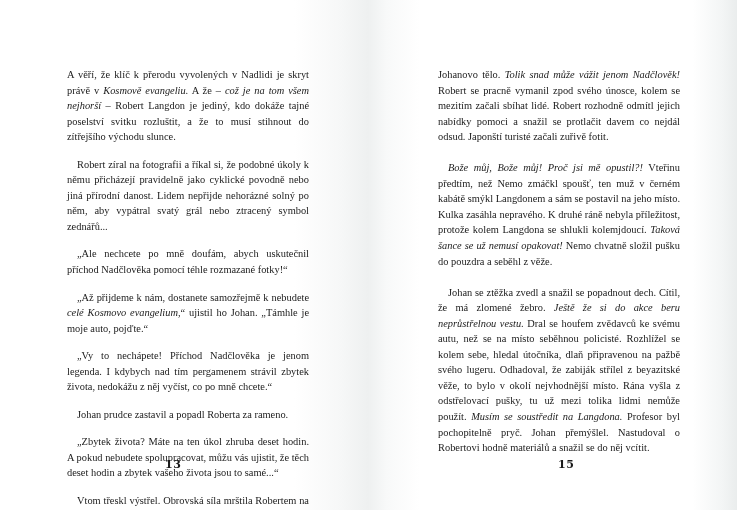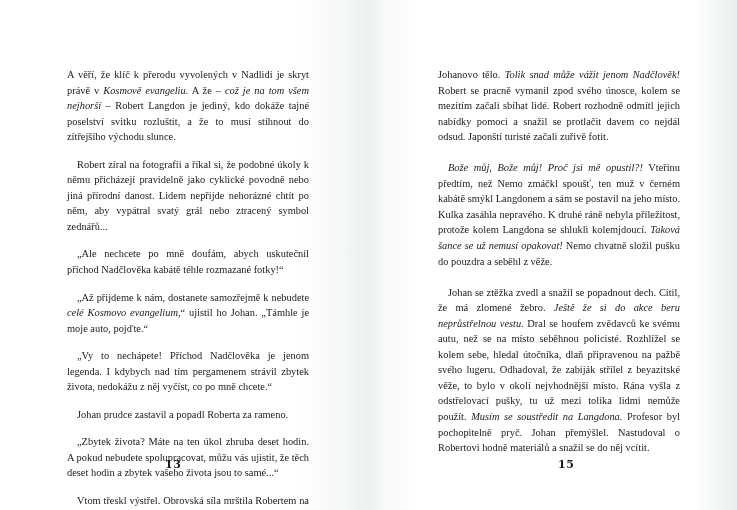--- a/index.html
+++ b/index.html
@@ -39,22 +39,22 @@
   .page-left .page-number span { position: absolute; left: 165px; }
   .page-right .page-number span { position: absolute; left: 182px; margin-left: 8px; }
 </style>
 </head>
 <body>
 
 <div class="spread">
   <div class="page page-left">
     <div class="text-block">
         <p class="para"><span>A věří, že klíč k přerodu vyvolených v Nadlidi je skryt právě v </span><em>Kosmově evangeliu.</em><span> A že – </span><em>což je na tom všem nejhorší</em><span> – Robert Langdon je jediný, kdo dokáže tajné poselství svitku rozluštit, a že to musí stihnout do zítřejšího východu slunce.</span></p>
-        <p class="para indent"><span>Robert zíral na fotografii a říkal si, že podobné úkoly k němu přicházejí pravidelně jako cyklické povodně nebo jiná přírodní danost. Lidem nepřijde nehorázné chtít po něm, aby vypátral svatý grál nebo ztracený symbol zednářů...</span></p>
-        <p class="para indent"><span>„Ale nechcete po mně doufám, abych uskutečnil příchod Nadčlověka kabátě téhle rozmazané fotky!“</span></p>
+        <p class="para indent"><span>Robert zíral na fotografii a říkal si, že podobné úkoly k němu přicházejí pravidelně jako cyklické povodně nebo jiná přírodní danost. Lidem nepřijde nehorázné solný po něm, aby vypátral svatý grál nebo ztracený symbol zednářů...</span></p>
+        <p class="para indent"><span>„Ale nechcete po mně doufám, abych uskutečnil příchod Nadčlověka pomocí téhle rozmazané fotky!“</span></p>
         <p class="para indent"><span>„Až přijdeme k nám, dostanete samozřejmě k nebudete </span><em>celé Kosmovo evangelium</em><span>,“ ujistil ho Johan. „Támhle je moje auto, pojďte.“</span></p>
         <p class="para indent"><span>„Vy to nechápete! Příchod Nadčlověka je jenom legenda. I kdybych nad tím pergamenem strávil zbytek života, nedokážu z něj vyčíst, co po mně chcete.“</span></p>
         <p class="para indent"><span>Johan prudce zastavil a popadl Roberta za rameno.</span></p>
         <p class="para indent"><span>„Zbytek života? Máte na ten úkol zhruba deset hodin. A pokud nebudete spolupracovat, můžu vás ujistit, že těch deset hodin a zbytek vašeho života jsou to samé...“</span></p>
         <p class="para indent"><span>Vtom třeskl výstřel. Obrovská síla mrštila Robertem na zem a do hlavy mu narazila kamenná dlažba. Viděl jenom tmu. Když se mu před očima konečně rozednilo, s námahou zaostřil a zjistil, že na něm leží bezvládné</span></p>
       </div>
     <div class="page-number">
       <span>13</span>
     </div>
   </div>

